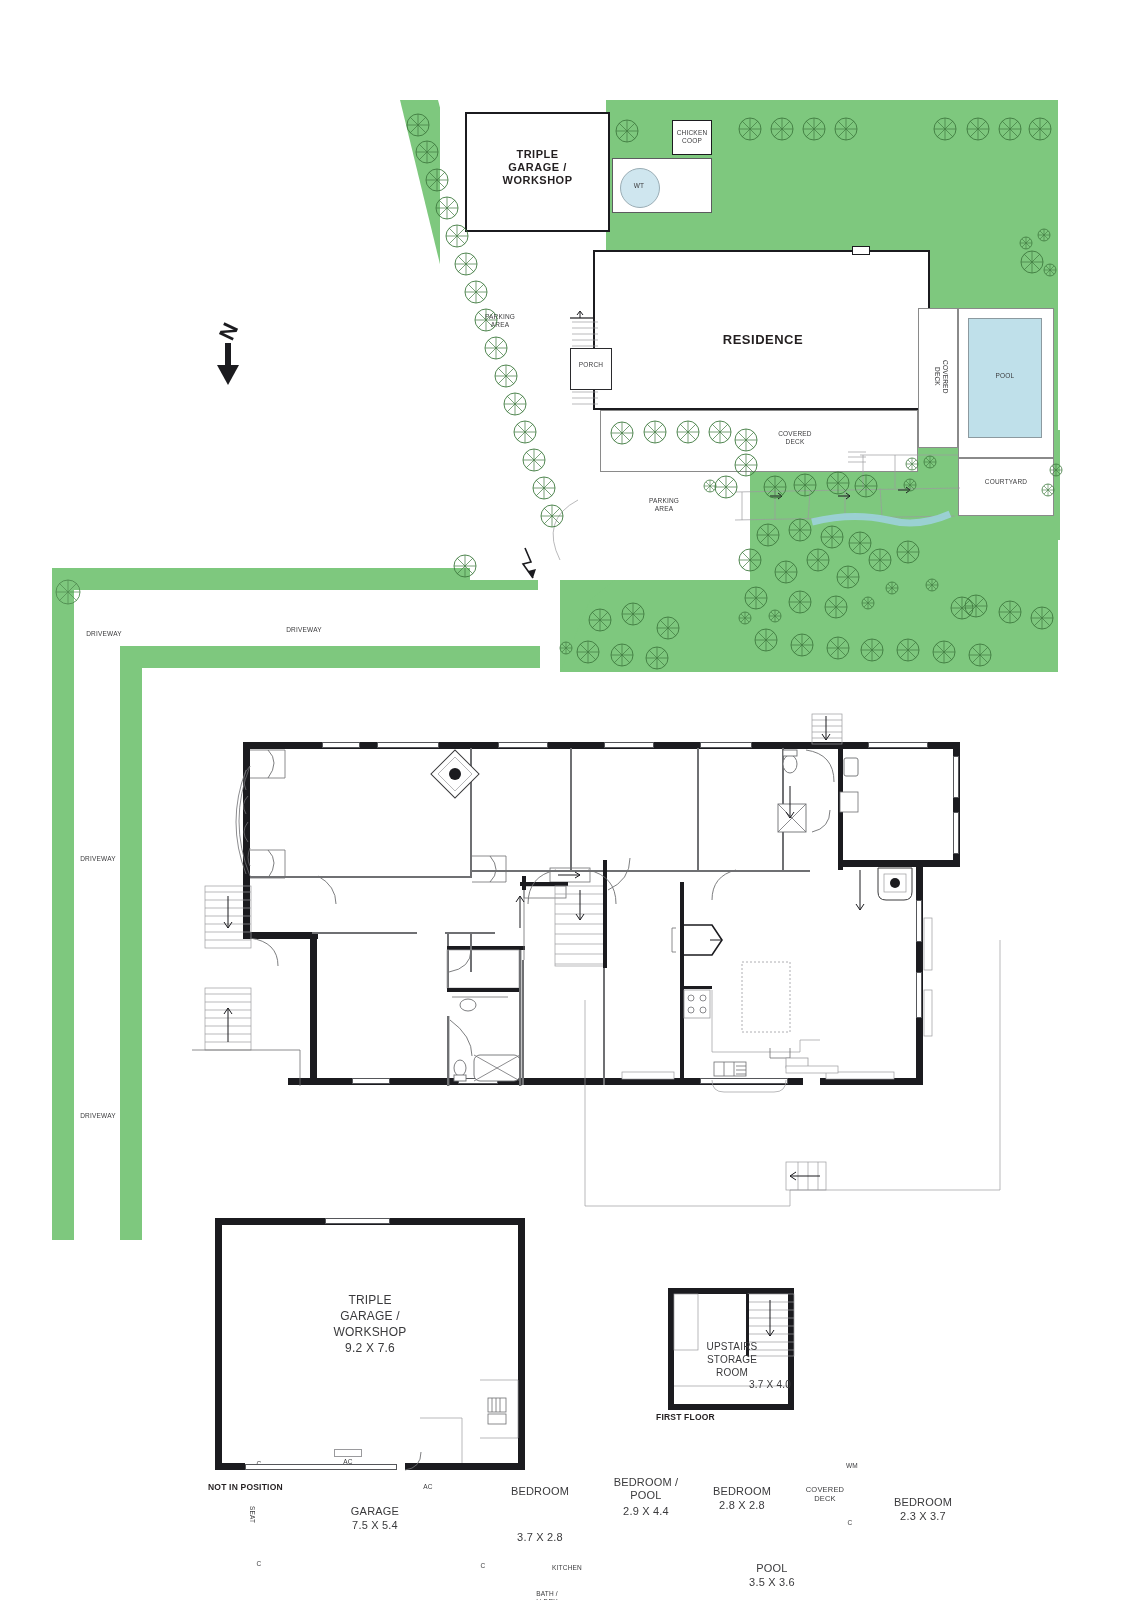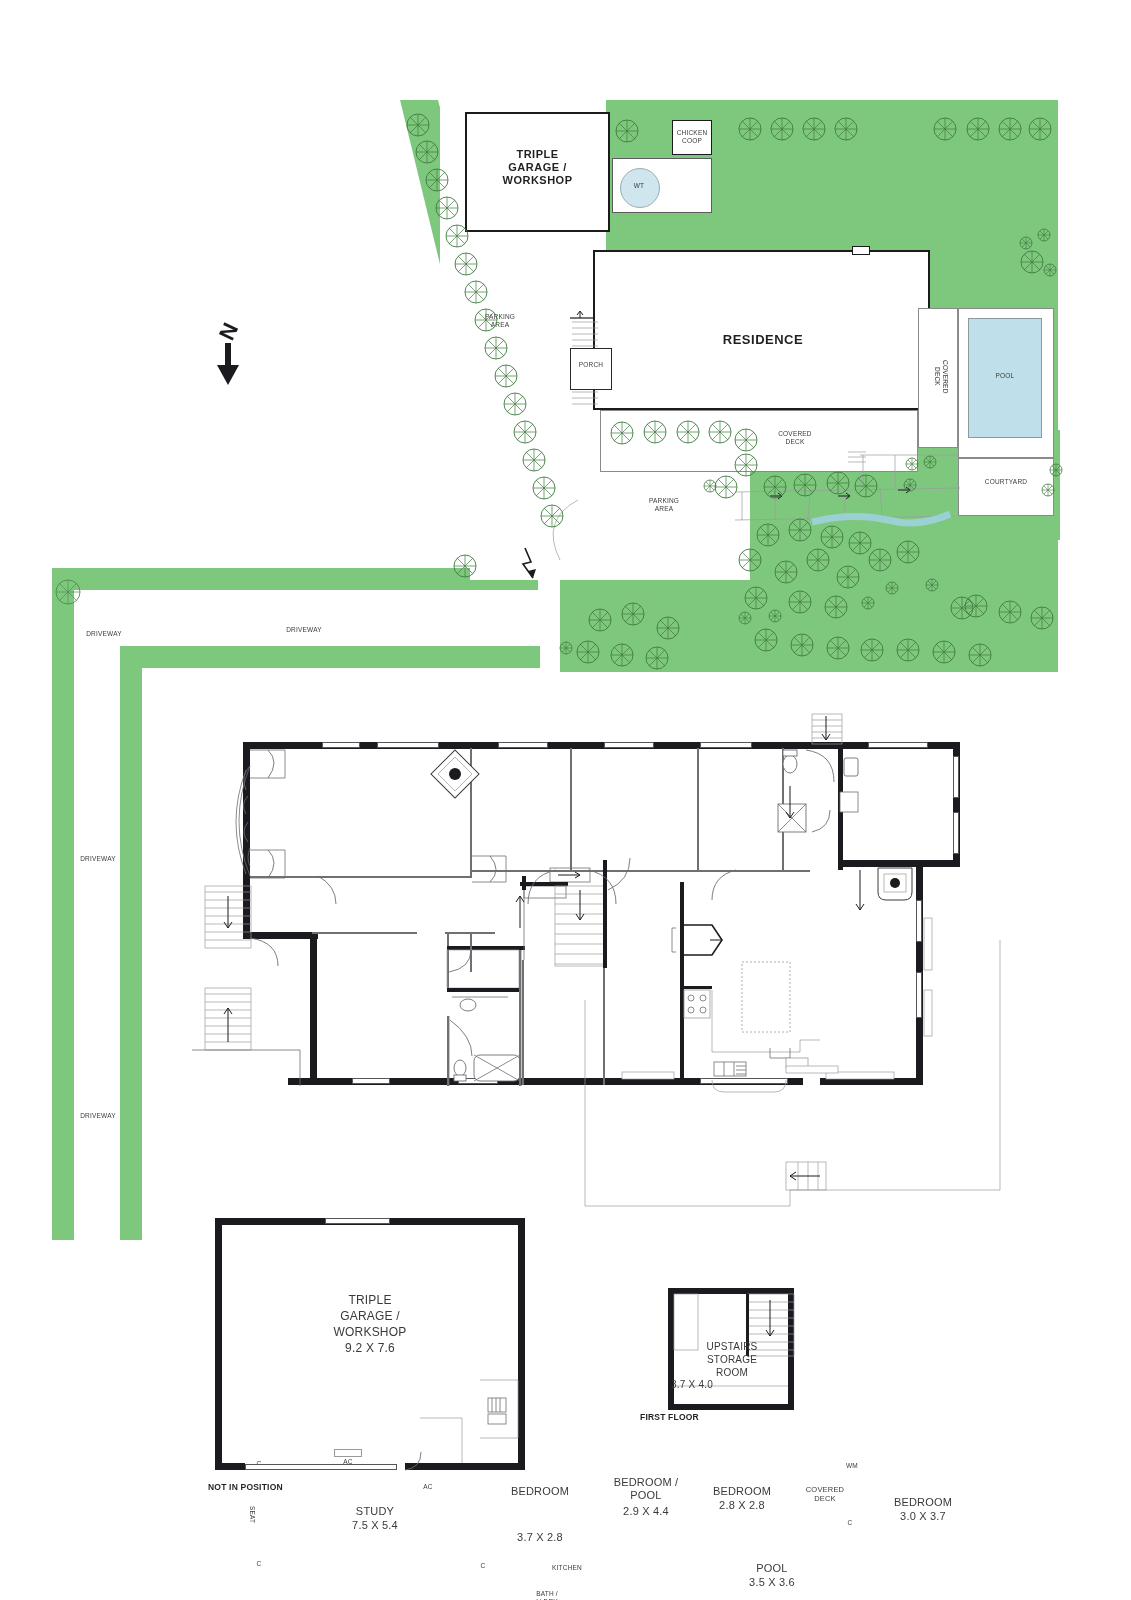--- a/index.html
+++ b/index.html
@@ -305,21 +305,21 @@
     <div class="lite" style="left:700px;top:42px;width:52px;height:6px;"></div>
     <div class="lite" style="left:868px;top:42px;width:60px;height:6px;"></div>
     <div class="lite" style="left:953px;top:56px;width:6px;height:42px;"></div>
     <div class="lite" style="left:953px;top:112px;width:6px;height:42px;"></div>
     <div class="lite" style="left:352px;top:378px;width:38px;height:6px;"></div>
     <div class="lite" style="left:458px;top:378px;width:40px;height:6px;"></div>
     <div class="lite" style="left:700px;top:378px;width:88px;height:6px;"></div>
     <div class="lite" style="left:916px;top:200px;width:6px;height:42px;"></div>
     <div class="lite" style="left:916px;top:272px;width:6px;height:46px;"></div>
 
-    <div class="lbl room" style="left:320px;top:805px;width:110px;">STUDY</div>
+    <div class="lbl room" style="left:320px;top:805px;width:110px;">GARAGE</div>
     <div class="lbl room" style="left:320px;top:819px;width:110px;">7.5 X 5.4</div>
 
     <div class="thin" style="left:250px;top:176px;width:222px;height:2.4px;"></div>
     <div class="thin" style="left:470px;top:48px;width:2.4px;height:130px;"></div>
 
     <svg width="1131" height="470" class="abs">
       <path d="M250,66 q-22,55 0,110" class="st"></path>
       <path d="M246,70 q-20,52 0,104" class="st"></path>
       <path d="M250,66 q-10,10 -4,24 M248,96 q-8,8 -2,18 M248,122 q-8,10 0,20 M250,148 q-4,10 0,18" class="st"></path>
 
@@ -385,21 +385,21 @@
           <line x1="812" y1="38" x2="842" y2="38"></line>
       </g>
       <rect x="812" y="14" width="30" height="30" fill="none" stroke="#9b9b9e" stroke-width=".7"></rect>
       <path d="M826,16 L826,40 M822,34 l4,6 l4,-6" stroke="#1b1b1f" stroke-width="1" fill="none"></path>
       <path d="M790,86 L790,118 M786,112 l4,6 l4,-6" stroke="#1b1b1f" stroke-width="1" fill="none"></path>
     </svg>
     <div class="lbl tiny" style="left:843px;top:762px;width:18px;">WM</div>
     <div class="lbl tiny" style="left:843px;top:819px;width:14px;">C</div>
 
     <div class="lbl room" style="left:878px;top:796px;width:90px;">BEDROOM</div>
-    <div class="lbl room" style="left:878px;top:810px;width:90px;">3.0 X 3.7</div>
+    <div class="lbl room" style="left:878px;top:810px;width:90px;">2.3 X 3.7</div>
 
     <svg width="1131" height="470" class="abs">
       <rect x="205" y="186" width="46" height="62" fill="none" stroke="#9b9b9e" stroke-width=".7"></rect>
       <g class="stl">
         <line x1="205" y1="192" x2="251" y2="192"></line>
           <line x1="205" y1="200" x2="251" y2="200"></line>
         <line x1="205" y1="208" x2="251" y2="208"></line>
           <line x1="205" y1="216" x2="251" y2="216"></line>
         <line x1="205" y1="224" x2="251" y2="224"></line>
           <line x1="205" y1="232" x2="251" y2="232"></line>
@@ -601,20 +601,20 @@
           <line x1="748" y1="82" x2="794" y2="82"></line>
         <line x1="748" y1="90" x2="794" y2="90"></line>
       </g>
       <rect x="746" y="34" width="3" height="62" fill="#1b1b1f"></rect>
       <path d="M770,40 L770,76 M766,70 l4,6 l4,-6" stroke="#1b1b1f" stroke-width="1" fill="none"></path>
       <line x1="674" y1="126" x2="788" y2="126" class="stl"></line>
     </svg>
     <div class="lbl room" style="left:686px;top:80px;width:92px;font-size:10px;line-height:1.3;">UPSTAIRS
 STORAGE
 ROOM</div>
-    <div class="lbl room" style="left:646px;top:119px;width:92px;font-size:10px;">3.7 X 4.0</div>
-    <div class="lbl small bold" style="left:640px;top:152px;width:140px;text-align:left;font-size:8.5px;">FIRST FLOOR</div>
+    <div class="lbl room" style="left:724px;top:119px;width:92px;font-size:10px;">3.7 X 4.0</div>
+    <div class="lbl small bold" style="left:656px;top:152px;width:140px;text-align:left;font-size:8.5px;">FIRST FLOOR</div>
   </div>
 
   <div class="lbl tiny" style="left:66px;top:855px;width:64px;">DRIVEWAY</div>
   <div class="lbl tiny" style="left:66px;top:1112px;width:64px;">DRIVEWAY</div>
 
 </div>
 
 </body></html>

